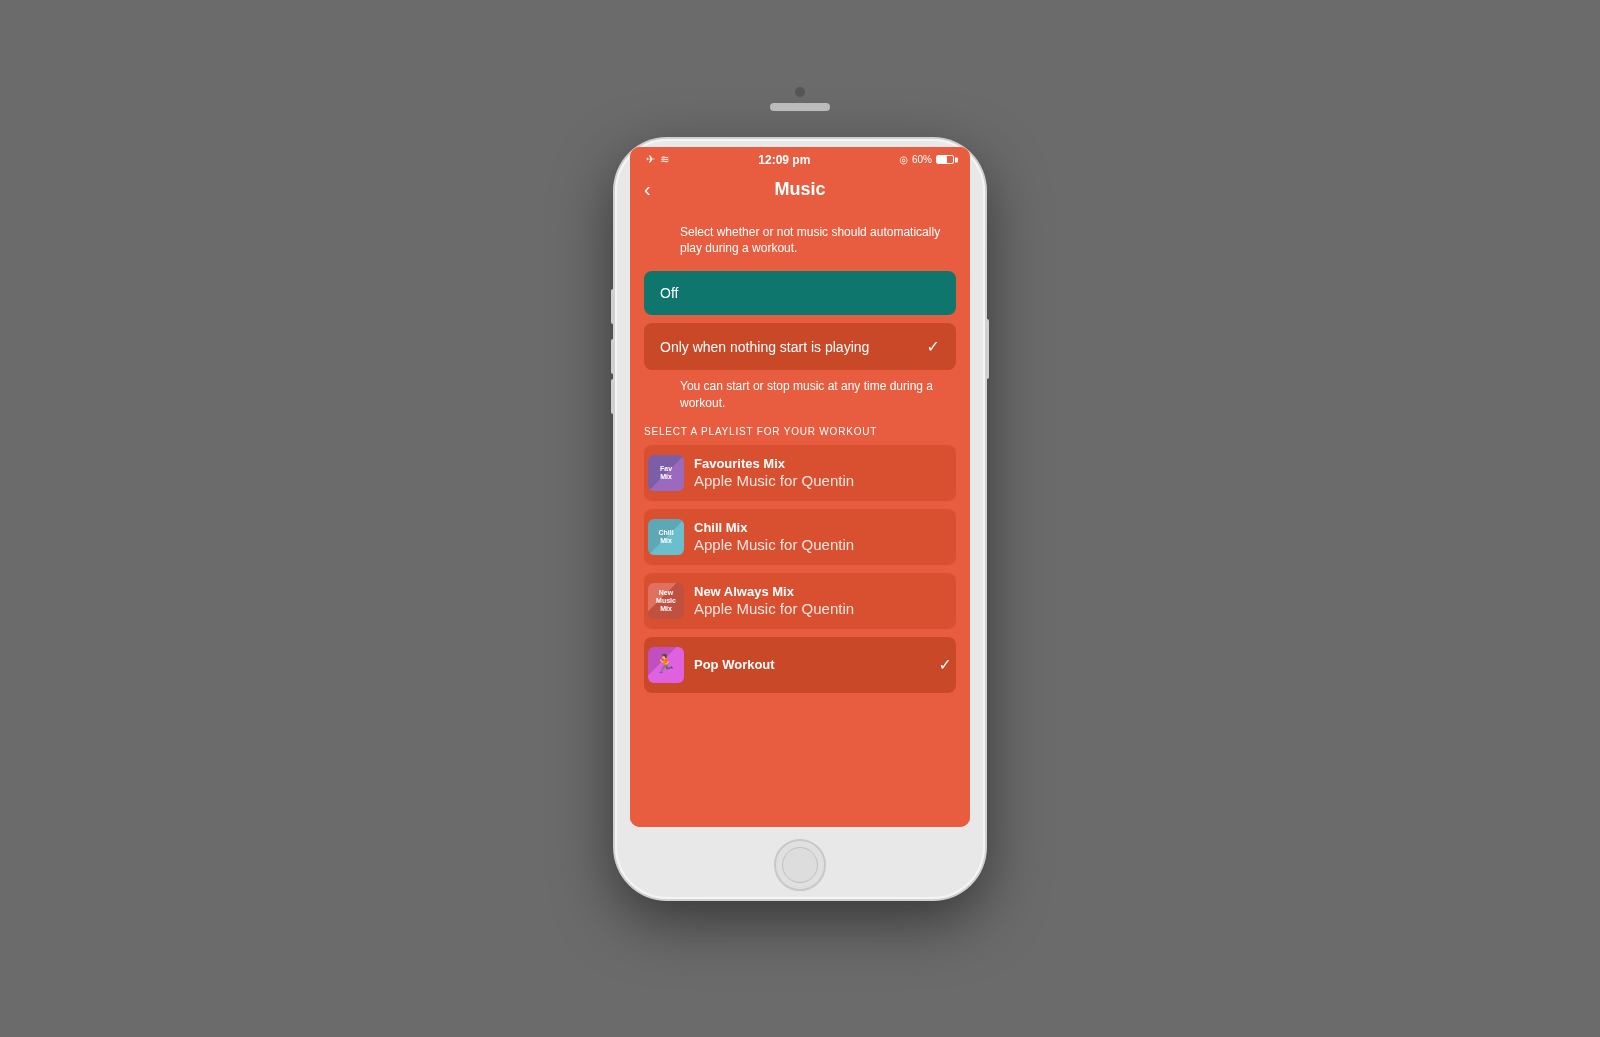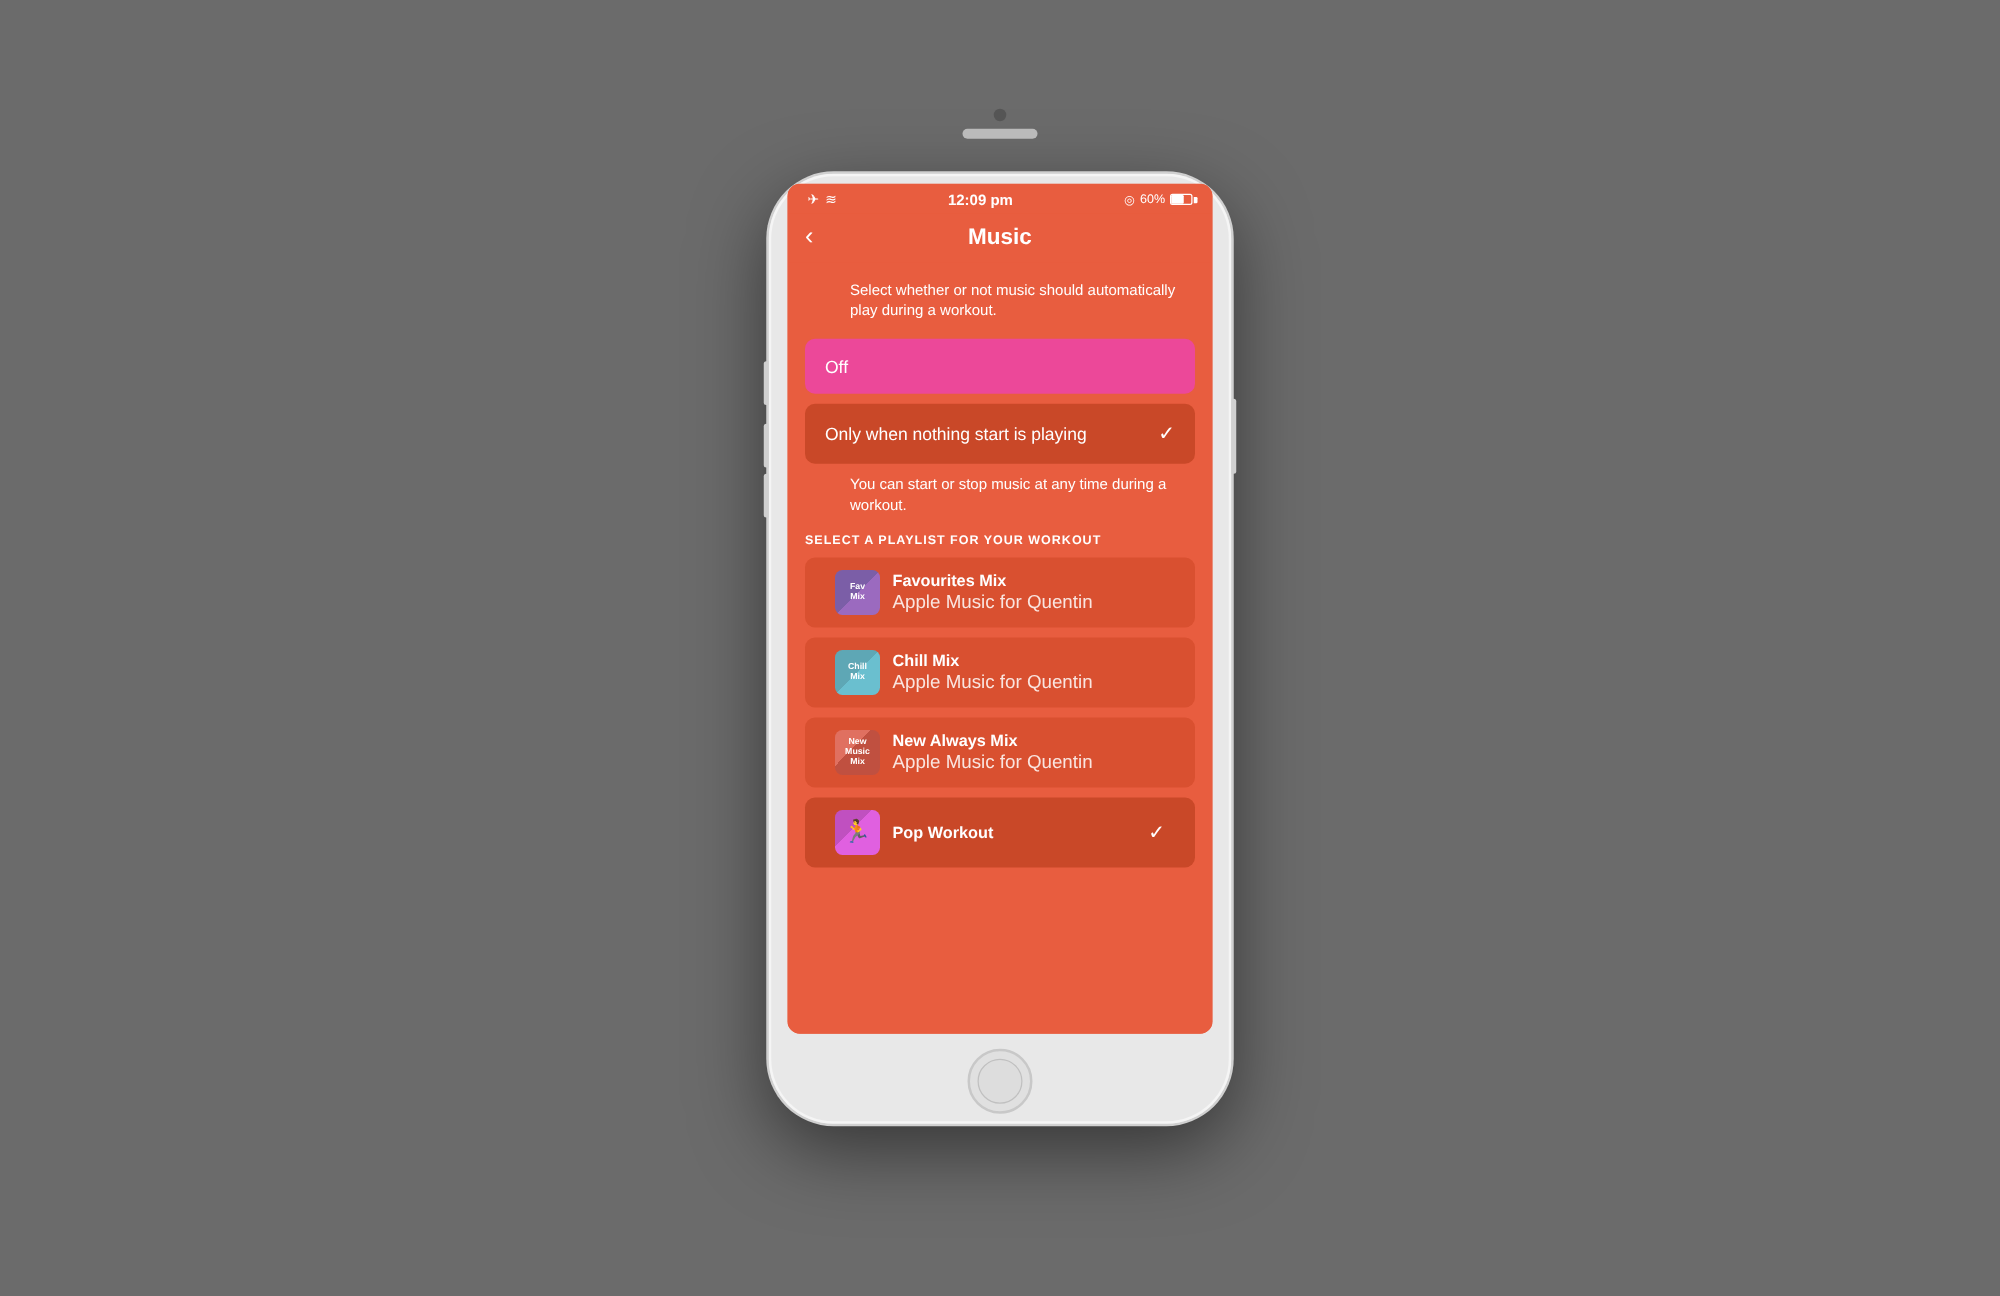--- a/index.html
+++ b/index.html
@@ -166,21 +166,21 @@
     .description {
       color: white;
       font-size: 12px;
       line-height: 1.4;
       margin-bottom: 14px;
       margin-left: 36px;
     }
 
     .option-btn {
       width: 100%;
-      background: #ec4899;
+      background: #0f766e;
       border: none;
       border-radius: 8px;
       padding: 14px 16px;
       color: white;
       font-size: 14px;
       font-weight: 500;
       text-align: left;
       margin-bottom: 8px;
       cursor: pointer;
       display: flex;
@@ -191,31 +191,31 @@
       background: #c94828;
     }
     .checkmark {
       color: white;
       font-size: 16px;
     }
 
     .section-label {
       color: white;
       font-size: 10px;
-      font-weight: 700;
+      font-weight: 400;
       letter-spacing: 0.8px;
       margin: 14px 0 8px;
     }
 
     .playlist-item {
       width: 100%;
       background: #d95030;
       border: none;
       border-radius: 8px;
-      padding: 10px 24px;
+      padding: 10px 4px;
       color: white;
       text-align: left;
       margin-bottom: 8px;
       cursor: pointer;
       display: flex;
       align-items: center;
       gap: 10px;
     }
     .playlist-item.selected {
       background: #c94828;

